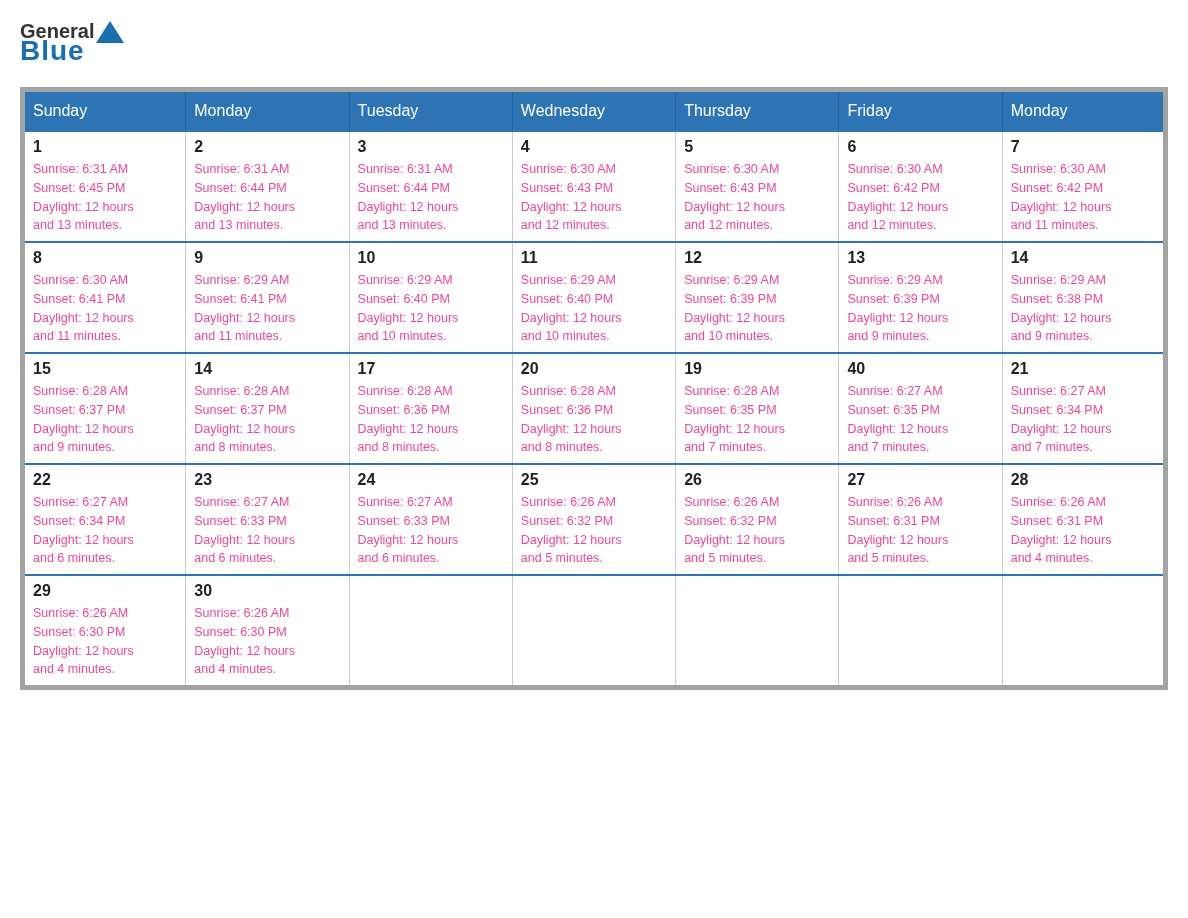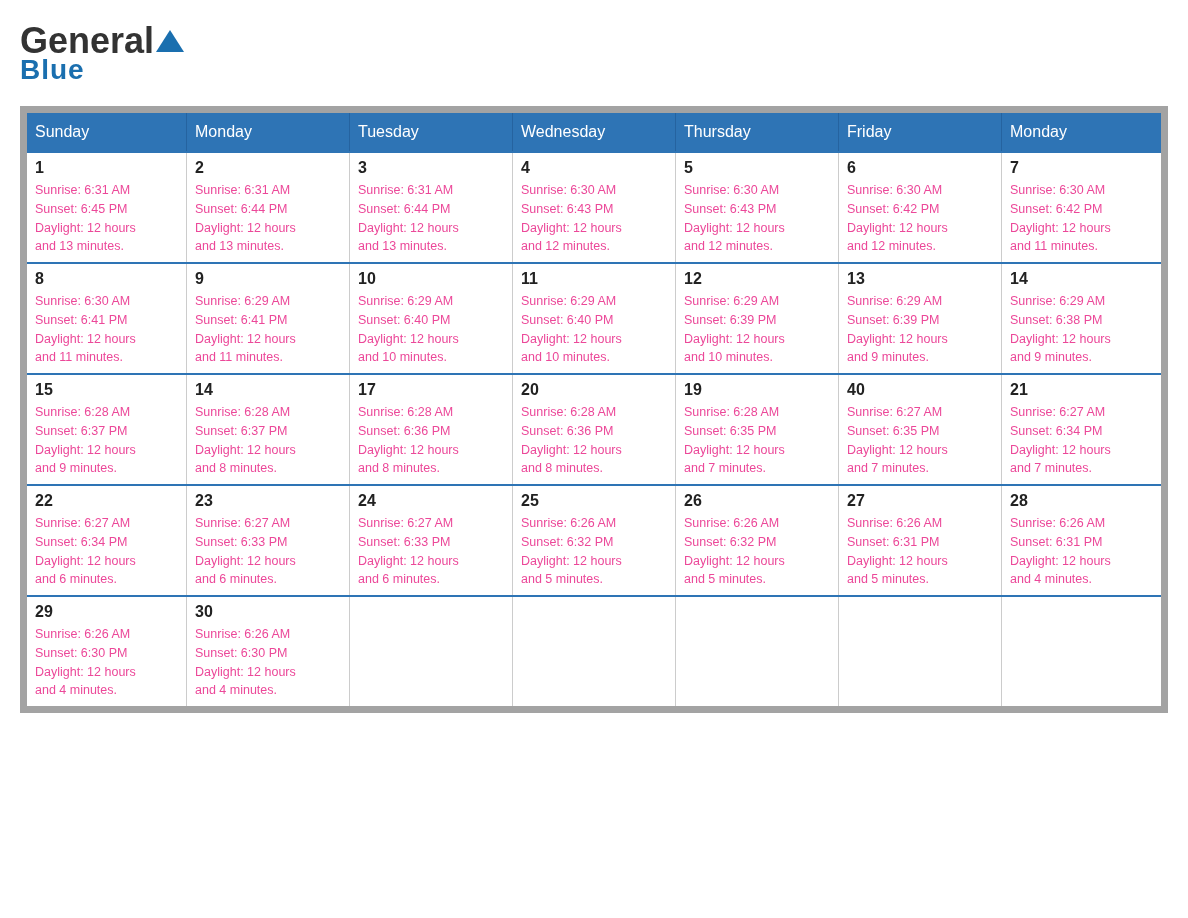--- a/index.html
+++ b/index.html
@@ -17,21 +17,21 @@
       margin-bottom: 20px;
     }
     .logo {
       display: flex;
       flex-direction: column;
       align-items: flex-start;
     }
     .logo-text {
       display: flex;
       align-items: center;
-      font-size: 36px;
+      font-size: 20px;
       font-weight: bold;
       color: #333;
     }
     .logo-general { color: #333; }
     .logo-underline {
       color: #1a6faf;
       font-size: 28px;
       font-weight: bold;
       margin-top: -8px;
       letter-spacing: 1px;
@@ -46,21 +46,21 @@
       line-height: 1.1;
     }
     .calendar-subtitle {
       font-size: 22px;
       color: #444;
       margin-top: 4px;
     }
     .calendar-table {
       width: 100%;
       border-collapse: collapse;
-      border: 7px solid #a3a3a3;
+      border: 5px solid #a3a3a3;
     }
     .calendar-table th {
       background-color: #2e74b5;
       color: white;
       font-size: 16px;
       font-weight: normal;
       padding: 10px 8px;
       text-align: left;
       border: 1px solid #2563a0;
     }

